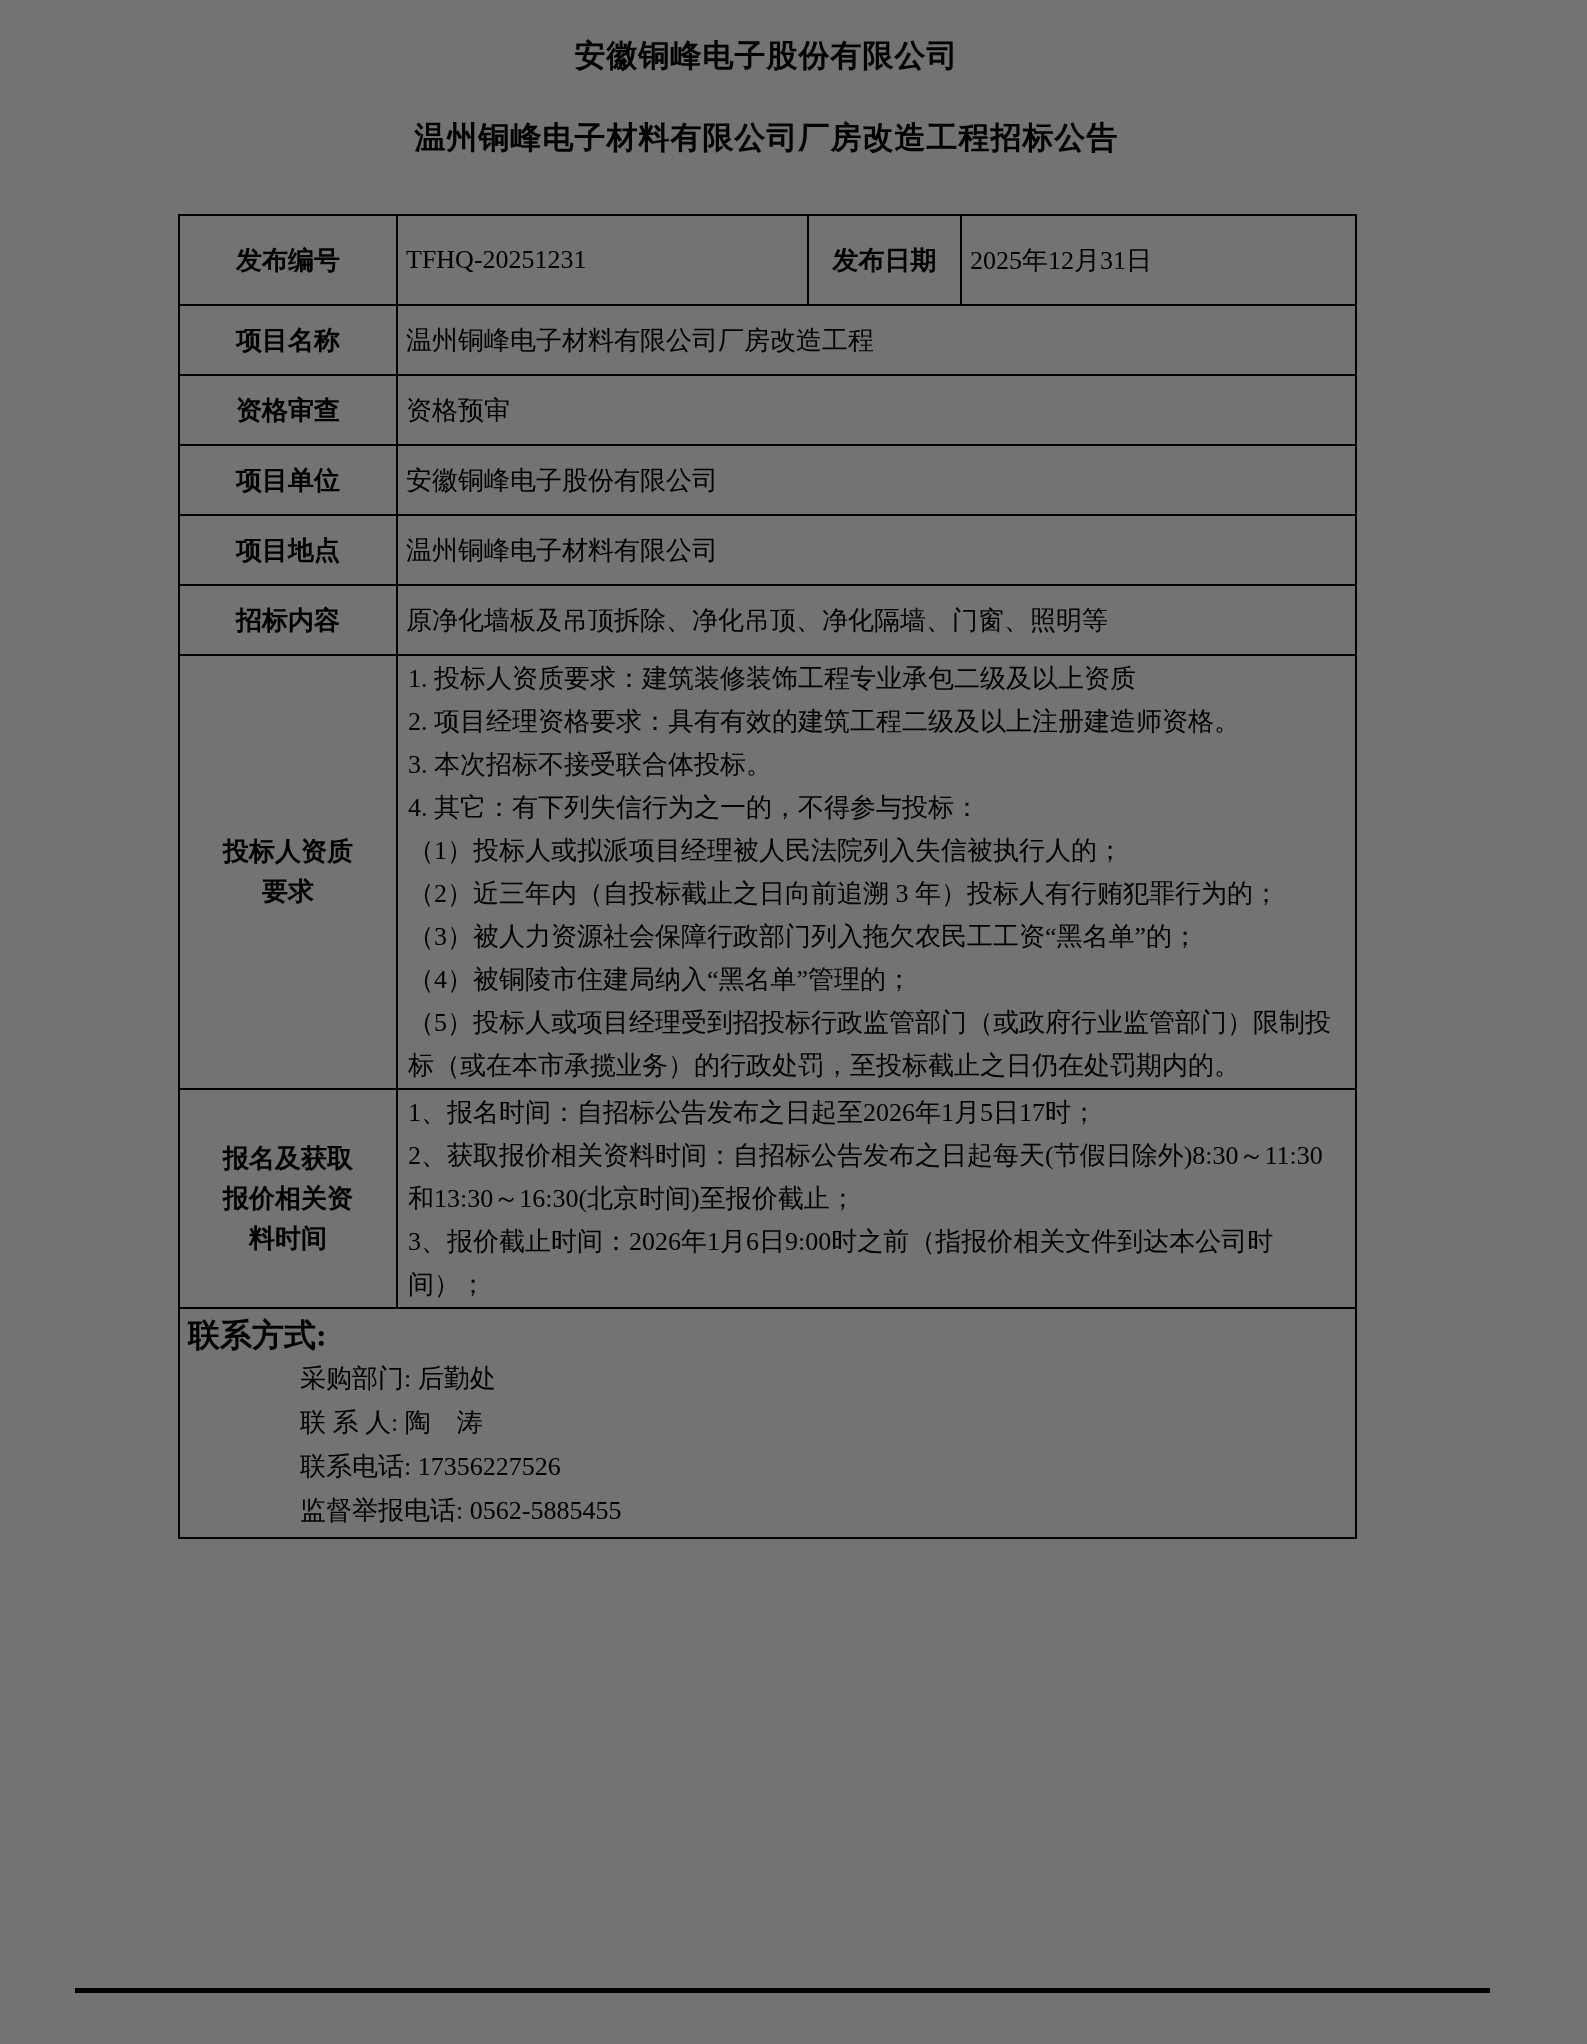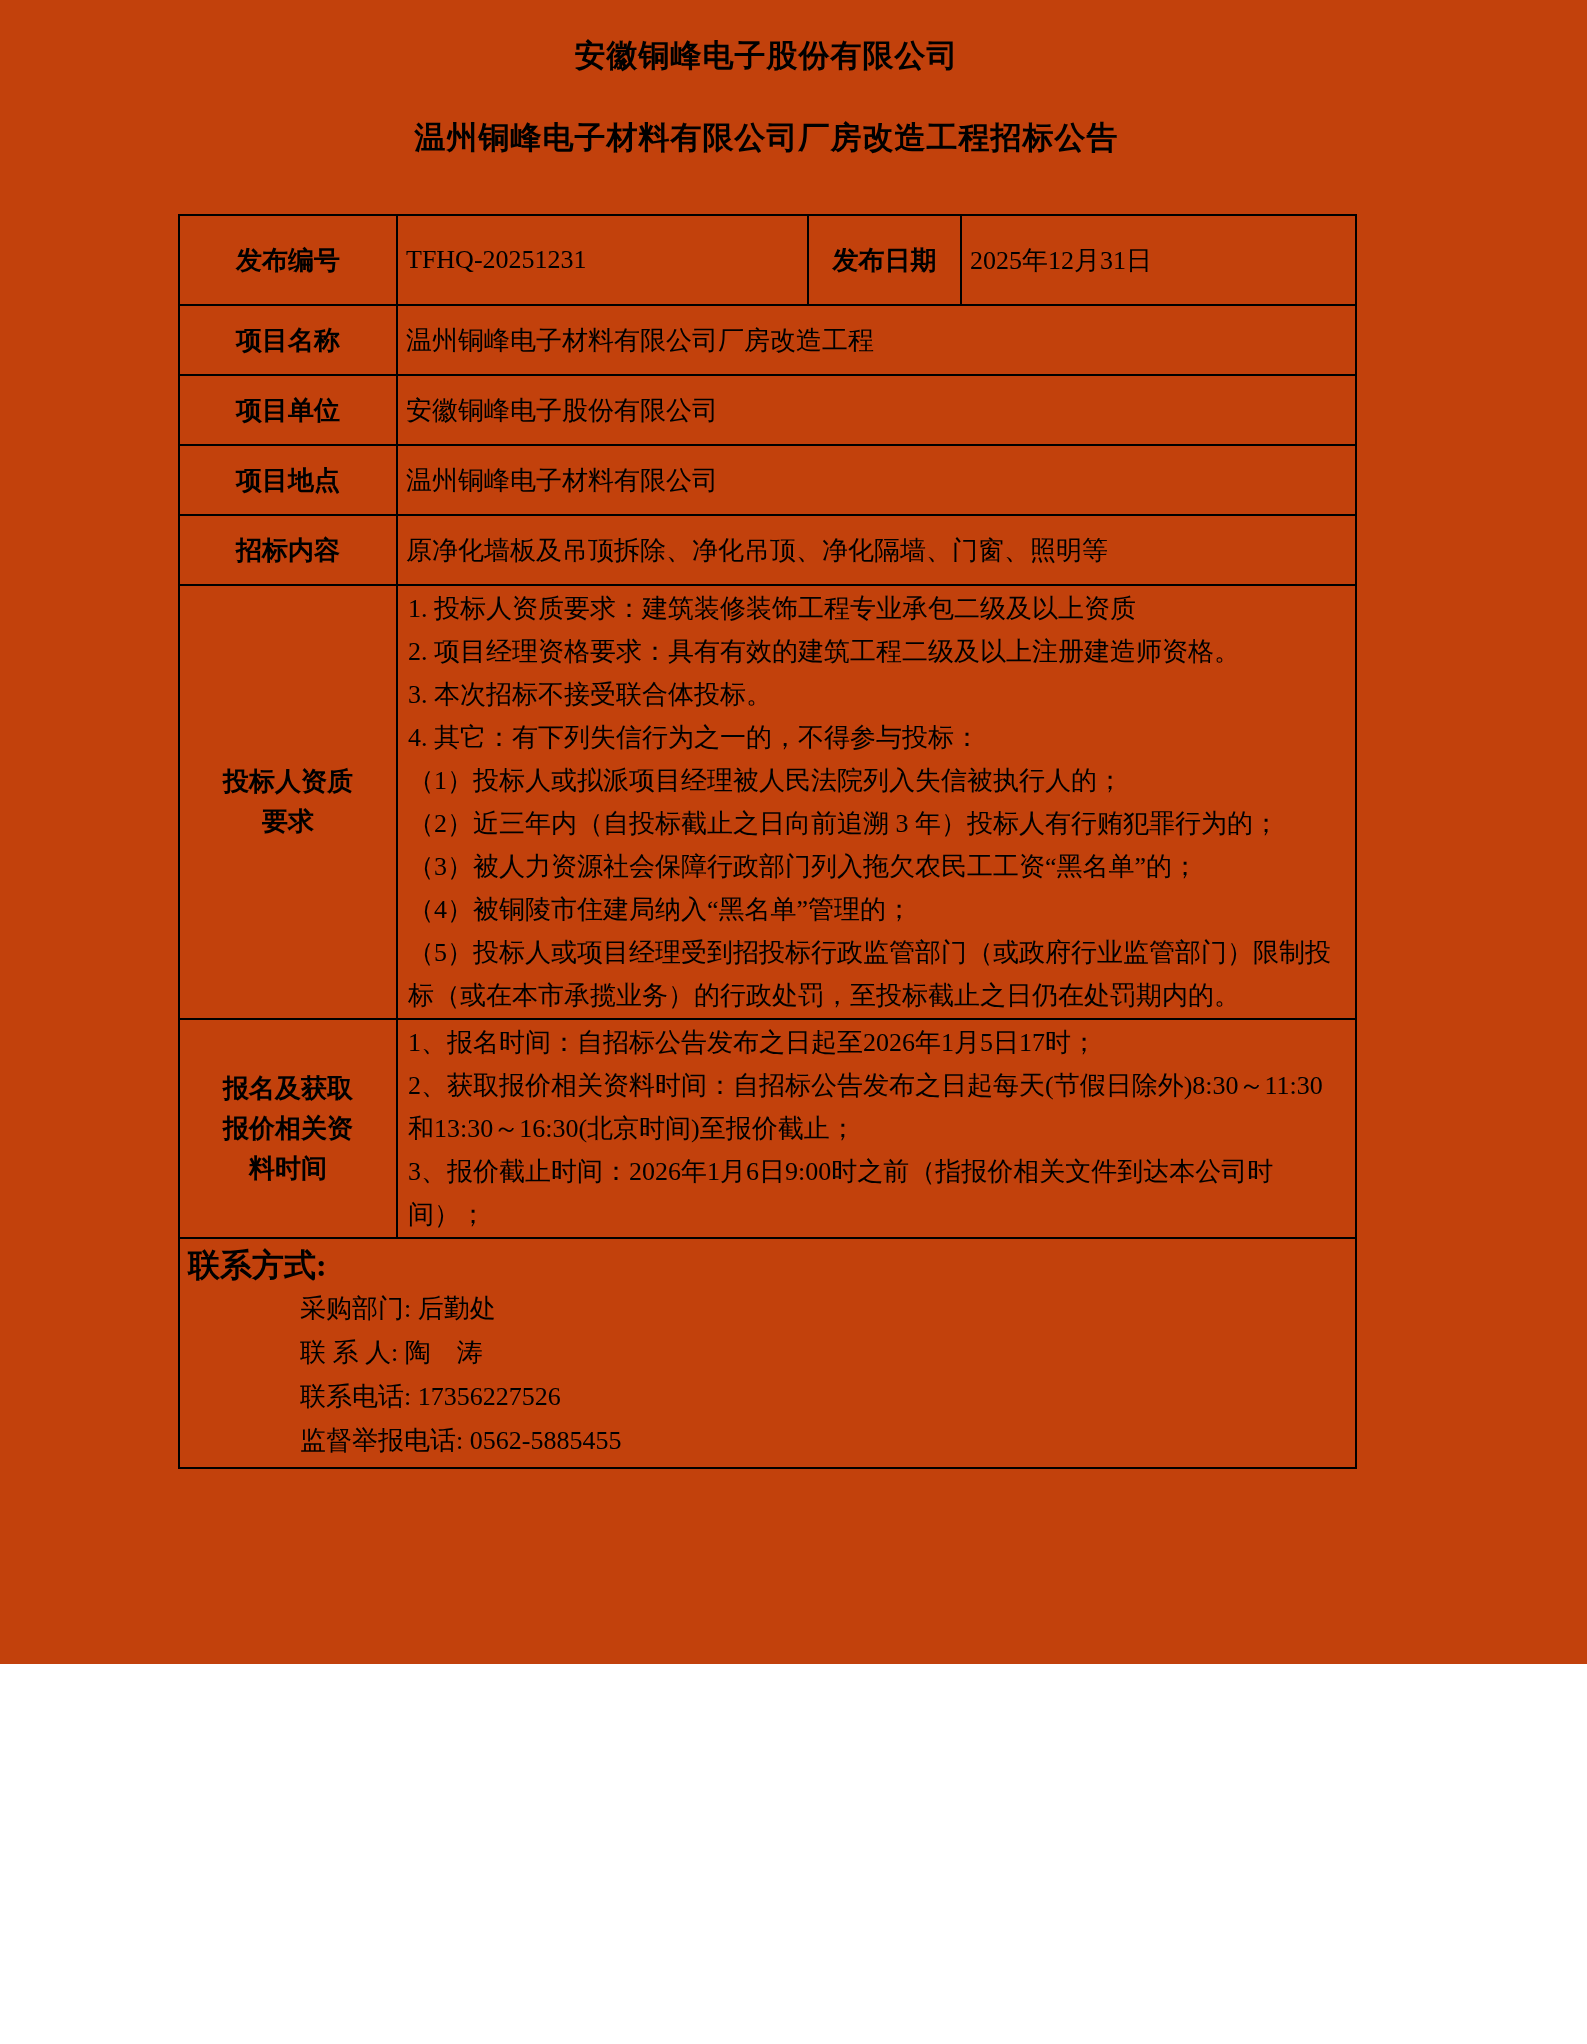--- a/index.html
+++ b/index.html
@@ -1,21 +1,21 @@
 <!DOCTYPE html>
 <html><head>
 <meta charset="utf-8">
 <style>
   html,body{margin:0;padding:0;background:#ffffff;}
   body{
     width:1587px;height:2044px;
     font-family:"Liberation Serif","DejaVu Serif",serif;
     color:#000;
   }
-  .page{position:relative;width:1587px;height:1664px;overflow:hidden;background:#c2410c;}
+  .page{position:relative;width:1587px;height:2044px;overflow:hidden;background:#737373;}
   .doc{position:absolute;left:178px;top:0;width:1177px;}
   .title{
     font-family:"Liberation Sans","DejaVu Sans",sans-serif;
     font-weight:bold;font-size:31px;line-height:40px;
     text-align:center;letter-spacing:1px;margin:0;
   }
   .title-company{padding-top:36px;}
   .title-announcement{padding-top:42px;}
   table.main{
     border-collapse:collapse;table-layout:fixed;
@@ -69,20 +69,24 @@
         <td class="value-center">TFHQ-20251231</td>
         <td class="label">发布日期</td>
         <td class="value-center">2025年12月31日</td>
       </tr>
 
       <tr class="r-sm">
         <td class="label">项目名称</td>
         <td class="value-center" colspan="3">温州铜峰电子材料有限公司厂房改造工程</td>
       </tr>
 
+      <tr class="r-sm">
+        <td class="label">资格审查</td>
+        <td class="value-center" colspan="3">资格预审</td>
+      </tr>
 
       <tr class="r-sm">
         <td class="label">项目单位</td>
         <td class="value-center" colspan="3">安徽铜峰电子股份有限公司</td>
       </tr>
 
       <tr class="r-sm">
         <td class="label">项目地点</td>
         <td class="value-center" colspan="3">温州铜峰电子材料有限公司</td>
       </tr>

